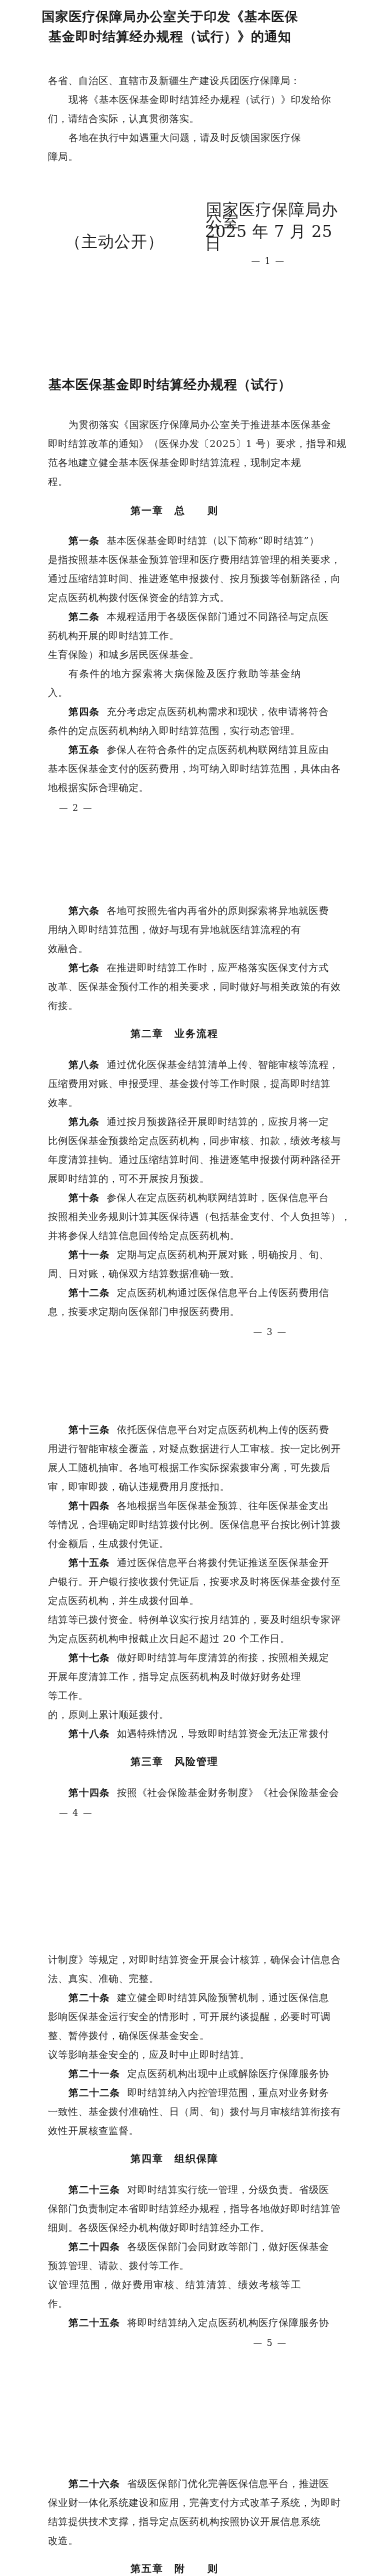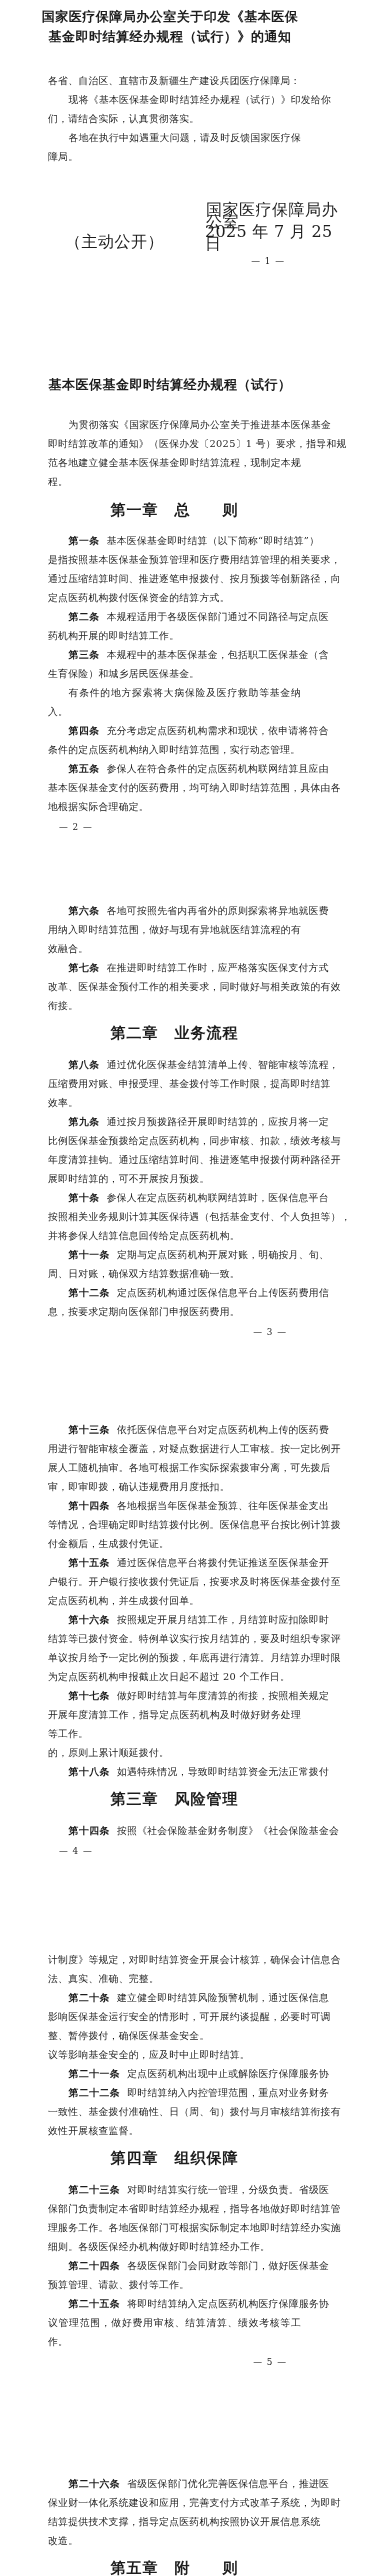--- a/index.html
+++ b/index.html
@@ -32,21 +32,21 @@
   .ln.end { text-align-last: left; white-space: normal; }
   .ind { text-indent: 20.6px; }
   .lbl {
     font-family: "DejaVu Sans", "Liberation Sans", sans-serif;
     font-weight: 700;
     margin-right: 7.2px;
     letter-spacing: 0.5px;
   }
   .chap {
     margin: 9.3px 39px 11.3px 48px;
-    font-size: 15px;
+    font-size: 10px;
     line-height: 19px;
     font-weight: 700;
     font-family: "DejaVu Sans", "Liberation Sans", sans-serif;
     text-align: center;
     text-align-last: center;
     letter-spacing: 1px;
   }
   .bigtitle {
     font-size: 13px;
     font-weight: 700;
@@ -106,21 +106,20 @@
     <div class="chap">第一章　总　　则</div>
 
     <div class="ln ind"><b class="lbl">第一条</b><span>基本医保基金即时结算（以下简称“即时结算”）</span></div>
     <div class="ln">是指按照基本医保基金预算管理和医疗费用结算管理的相关要求，</div>
     <div class="ln">通过压缩结算时间、推进逐笔申报拨付、按月预拨等创新路径，向</div>
     <div class="ln end">定点医药机构拨付医保资金的结算方式。</div>
 
     <div class="ln ind"><b class="lbl">第二条</b><span>本规程适用于各级医保部门通过不同路径与定点医</span></div>
     <div class="ln end">药机构开展的即时结算工作。</div>
 
-    <div class="ln ind"><b class="lbl">第三条</b><span>本规程中的基本医保基金，包括职工医保基金（含</span></div>
     <div class="ln end">生育保险）和城乡居民医保基金。</div>
     <div class="ln end ind">有条件的地方探索将大病保险及医疗救助等基金纳入。</div>
 
     <div class="ln ind"><b class="lbl">第四条</b><span>充分考虑定点医药机构需求和现状，依申请将符合</span></div>
     <div class="ln end">条件的定点医药机构纳入即时结算范围，实行动态管理。</div>
 
     <div class="ln ind"><b class="lbl">第五条</b><span>参保人在符合条件的定点医药机构联网结算且应由</span></div>
     <div class="ln">基本医保基金支付的医药费用，均可纳入即时结算范围，具体由各</div>
     <div class="ln end">地根据实际合理确定。</div>
 
@@ -166,23 +165,21 @@
     <div class="ln end">审，即审即拨，确认违规费用月度抵扣。</div>
 
     <div class="ln ind"><b class="lbl">第十四条</b><span>各地根据当年医保基金预算、往年医保基金支出</span></div>
     <div class="ln">等情况，合理确定即时结算拨付比例。医保信息平台按比例计算拨</div>
     <div class="ln end">付金额后，生成拨付凭证。</div>
 
     <div class="ln ind"><b class="lbl">第十五条</b><span>通过医保信息平台将拨付凭证推送至医保基金开</span></div>
     <div class="ln">户银行。开户银行接收拨付凭证后，按要求及时将医保基金拨付至</div>
     <div class="ln end">定点医药机构，并生成拨付回单。</div>
 
-    <div class="ln ind"><b class="lbl">第十六条</b><span>按照规定开展月结算工作，月结算时应扣除即时</span></div>
     <div class="ln">结算等已拨付资金。特例单议实行按月结算的，要及时组织专家评</div>
-    <div class="ln">单议按月给予一定比例的预拨，年底再进行清算。月结算办理时限</div>
     <div class="ln end">为定点医药机构申报截止次日起不超过 20 个工作日。</div>
 
     <div class="ln ind"><b class="lbl">第十七条</b><span>做好即时结算与年度清算的衔接，按照相关规定</span></div>
     <div class="ln end">开展年度清算工作，指导定点医药机构及时做好财务处理等工作。</div>
 
     <div class="ln end">的，原则上累计顺延拨付。</div>
     <div class="ln ind"><b class="lbl">第十八条</b><span>如遇特殊情况，导致即时结算资金无法正常拨付</span></div>
 
     <div class="chap">第三章　风险管理</div>
 
@@ -203,28 +200,27 @@
     <div class="ln ind"><b class="lbl">第二十一条</b><span>定点医药机构出现中止或解除医疗保障服务协</span></div>
 
     <div class="ln ind"><b class="lbl">第二十二条</b><span>即时结算纳入内控管理范围，重点对业务财务</span></div>
     <div class="ln">一致性、基金拨付准确性、日（周、旬）拨付与月审核结算衔接有</div>
     <div class="ln end">效性开展核查监督。</div>
 
     <div class="chap">第四章　组织保障</div>
 
     <div class="ln ind"><b class="lbl">第二十三条</b><span>对即时结算实行统一管理，分级负责。省级医</span></div>
     <div class="ln">保部门负责制定本省即时结算经办规程，指导各地做好即时结算管</div>
-    <div class="ln">理服务工作。各地医保部门可根据实际制定本地即时结算经办实施</div>
     <div class="ln end">细则。各级医保经办机构做好即时结算经办工作。</div>
 
     <div class="ln ind"><b class="lbl">第二十四条</b><span>各级医保部门会同财政等部门，做好医保基金</span></div>
     <div class="ln end">预算管理、请款、拨付等工作。</div>
 
+    <div class="ln end">议管理范围，做好费用审核、结算清算、绩效考核等工作。</div>
     <div class="ln ind"><b class="lbl">第二十五条</b><span>将即时结算纳入定点医药机构医疗保障服务协</span></div>
-    <div class="ln end">议管理范围，做好费用审核、结算清算、绩效考核等工作。</div>
 
     <div class="pgno r">— 5 —</div>
   </div>
 
   <div class="pg" id="pg6">
     <div class="ln ind"><b class="lbl">第二十六条</b><span>省级医保部门优化完善医保信息平台，推进医</span></div>
     <div class="ln">保业财一体化系统建设和应用，完善支付方式改革子系统，为即时</div>
     <div class="ln">结算提供技术支撑，指导定点医药机构按照协议开展信息系统</div>
     <div class="ln end">改造。</div>
 

